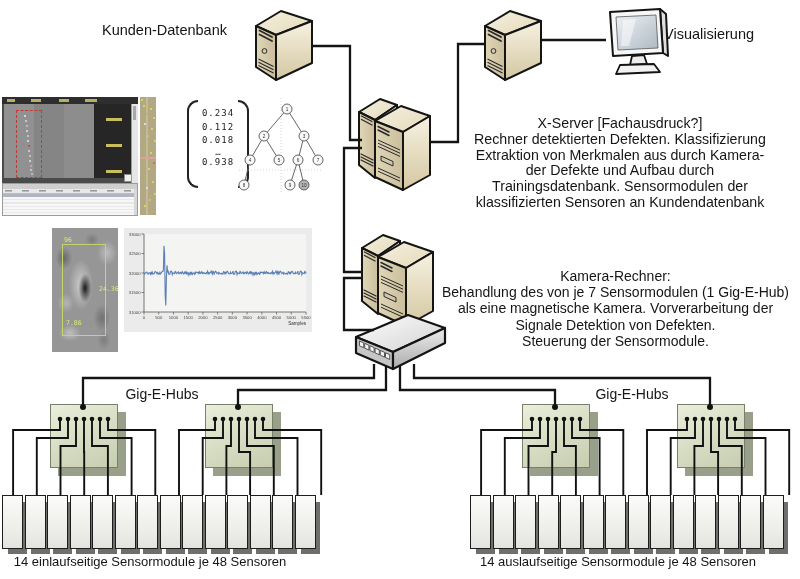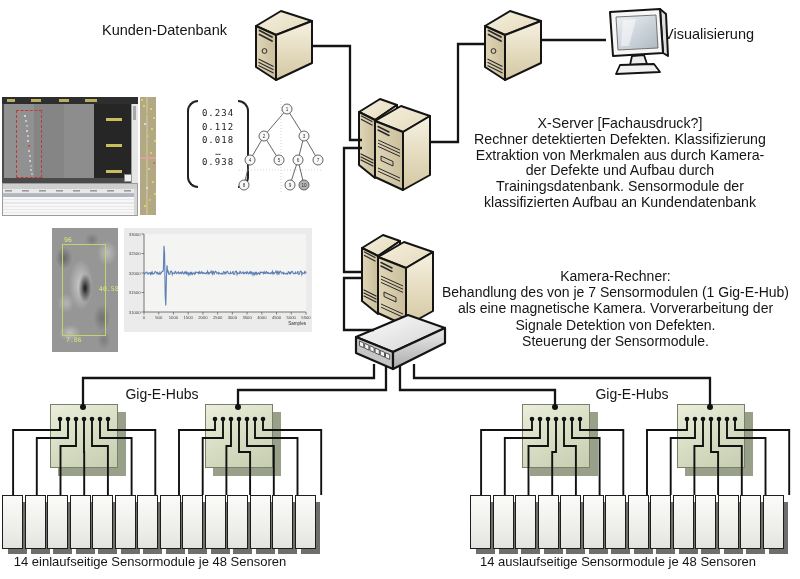--- a/index.html
+++ b/index.html
@@ -120,22 +120,22 @@
   <div class="abs lbl" style="left:122px;top:386px;width:80px;text-align:center;font-size:14px">Gig-E-Hubs</div>
   <div class="abs lbl" style="left:592px;top:386px;width:80px;text-align:center;font-size:14px">Gig-E-Hubs</div>
   <div class="abs caption" style="left:0px;top:554px;width:300px">14 einlaufseitige Sensormodule je 48 Sensoren</div>
   <div class="abs caption" style="left:468px;top:554px;width:300px">14 auslaufseitige Sensormodule je 48 Sensoren</div>
 
   <div id="xserver-block" class="abs textblock">
       <div>X-Server [Fachausdruck?]</div>
       <div>Rechner detektierten Defekten. Klassifizierung</div>
       <div>Extraktion von Merkmalen aus durch Kamera-</div>
       <div>der Defekte und Aufbau durch</div>
-      <div>Trainingsdatenbank. Sensormodule der</div>
-      <div>klassifizierten Aufbau an Kundendatenbank</div>
+      <div>Trainingsdatenbank. Sensormodulen der</div>
+      <div>klassifizierten Sensoren an Kundendatenbank</div>
     </div>
   <div id="kamera-block" class="abs textblock">
       <div>Kamera-Rechner:</div>
       <div>Behandlung des von je 7 Sensormodulen (1 Gig-E-Hub)</div>
       <div>als eine magnetische Kamera. Vorverarbeitung der</div>
       <div>Signale Detektion von Defekten.</div>
       <div>Steuerung der Sensormodule.</div>
     </div>
 
   <div id="screenshot" class="abs">
@@ -218,22 +218,22 @@
       <text x="7" y="90.7" text-anchor="middle" font-size="4.6" fill="#333">8</text>
       <circle cx="53" cy="89" r="5" fill="#f8f8f8" stroke="#555" stroke-width="0.9"></circle>
       <text x="53" y="90.7" text-anchor="middle" font-size="4.6" fill="#333">9</text>
       <circle cx="67" cy="89" r="5" fill="#b5b5b5" stroke="#555" stroke-width="0.9"></circle>
       <text x="67" y="90.7" text-anchor="middle" font-size="4.6" fill="#333">10</text>
     </svg>
 
   <div id="defect-img" class="abs">
     <div id="meas-rect"></div>
     <span class="dlab" style="left:12px;top:9px">96</span>
-    <span class="dlab" style="left:47px;top:58px">40.58</span>
-    <span class="dlab" style="left:14px;top:109px">7.86</span>
+    <span class="dlab" style="left:47px;top:58px">24.36</span>
+    <span class="dlab" style="left:14px;top:92px">7.86</span>
   </div>
 
   <div id="chart" class="abs">
     <svg id="signal-svg" width="188" height="104" viewBox="0 0 188 104">
         <rect x="20" y="6" width="162" height="78" fill="#f4f4f3"></rect>
         <line x1="17.5" y1="84" x2="20" y2="84" stroke="#555" stroke-width="0.7"></line>
         <text x="16.5" y="85.5" text-anchor="end" font-size="4.2" fill="#444">31000</text>
         <line x1="17.5" y1="64.5" x2="20" y2="64.5" stroke="#555" stroke-width="0.7"></line>
         <text x="16.5" y="66" text-anchor="end" font-size="4.2" fill="#444">31500</text>
         <line x1="17.5" y1="45" x2="20" y2="45" stroke="#555" stroke-width="0.7"></line>

